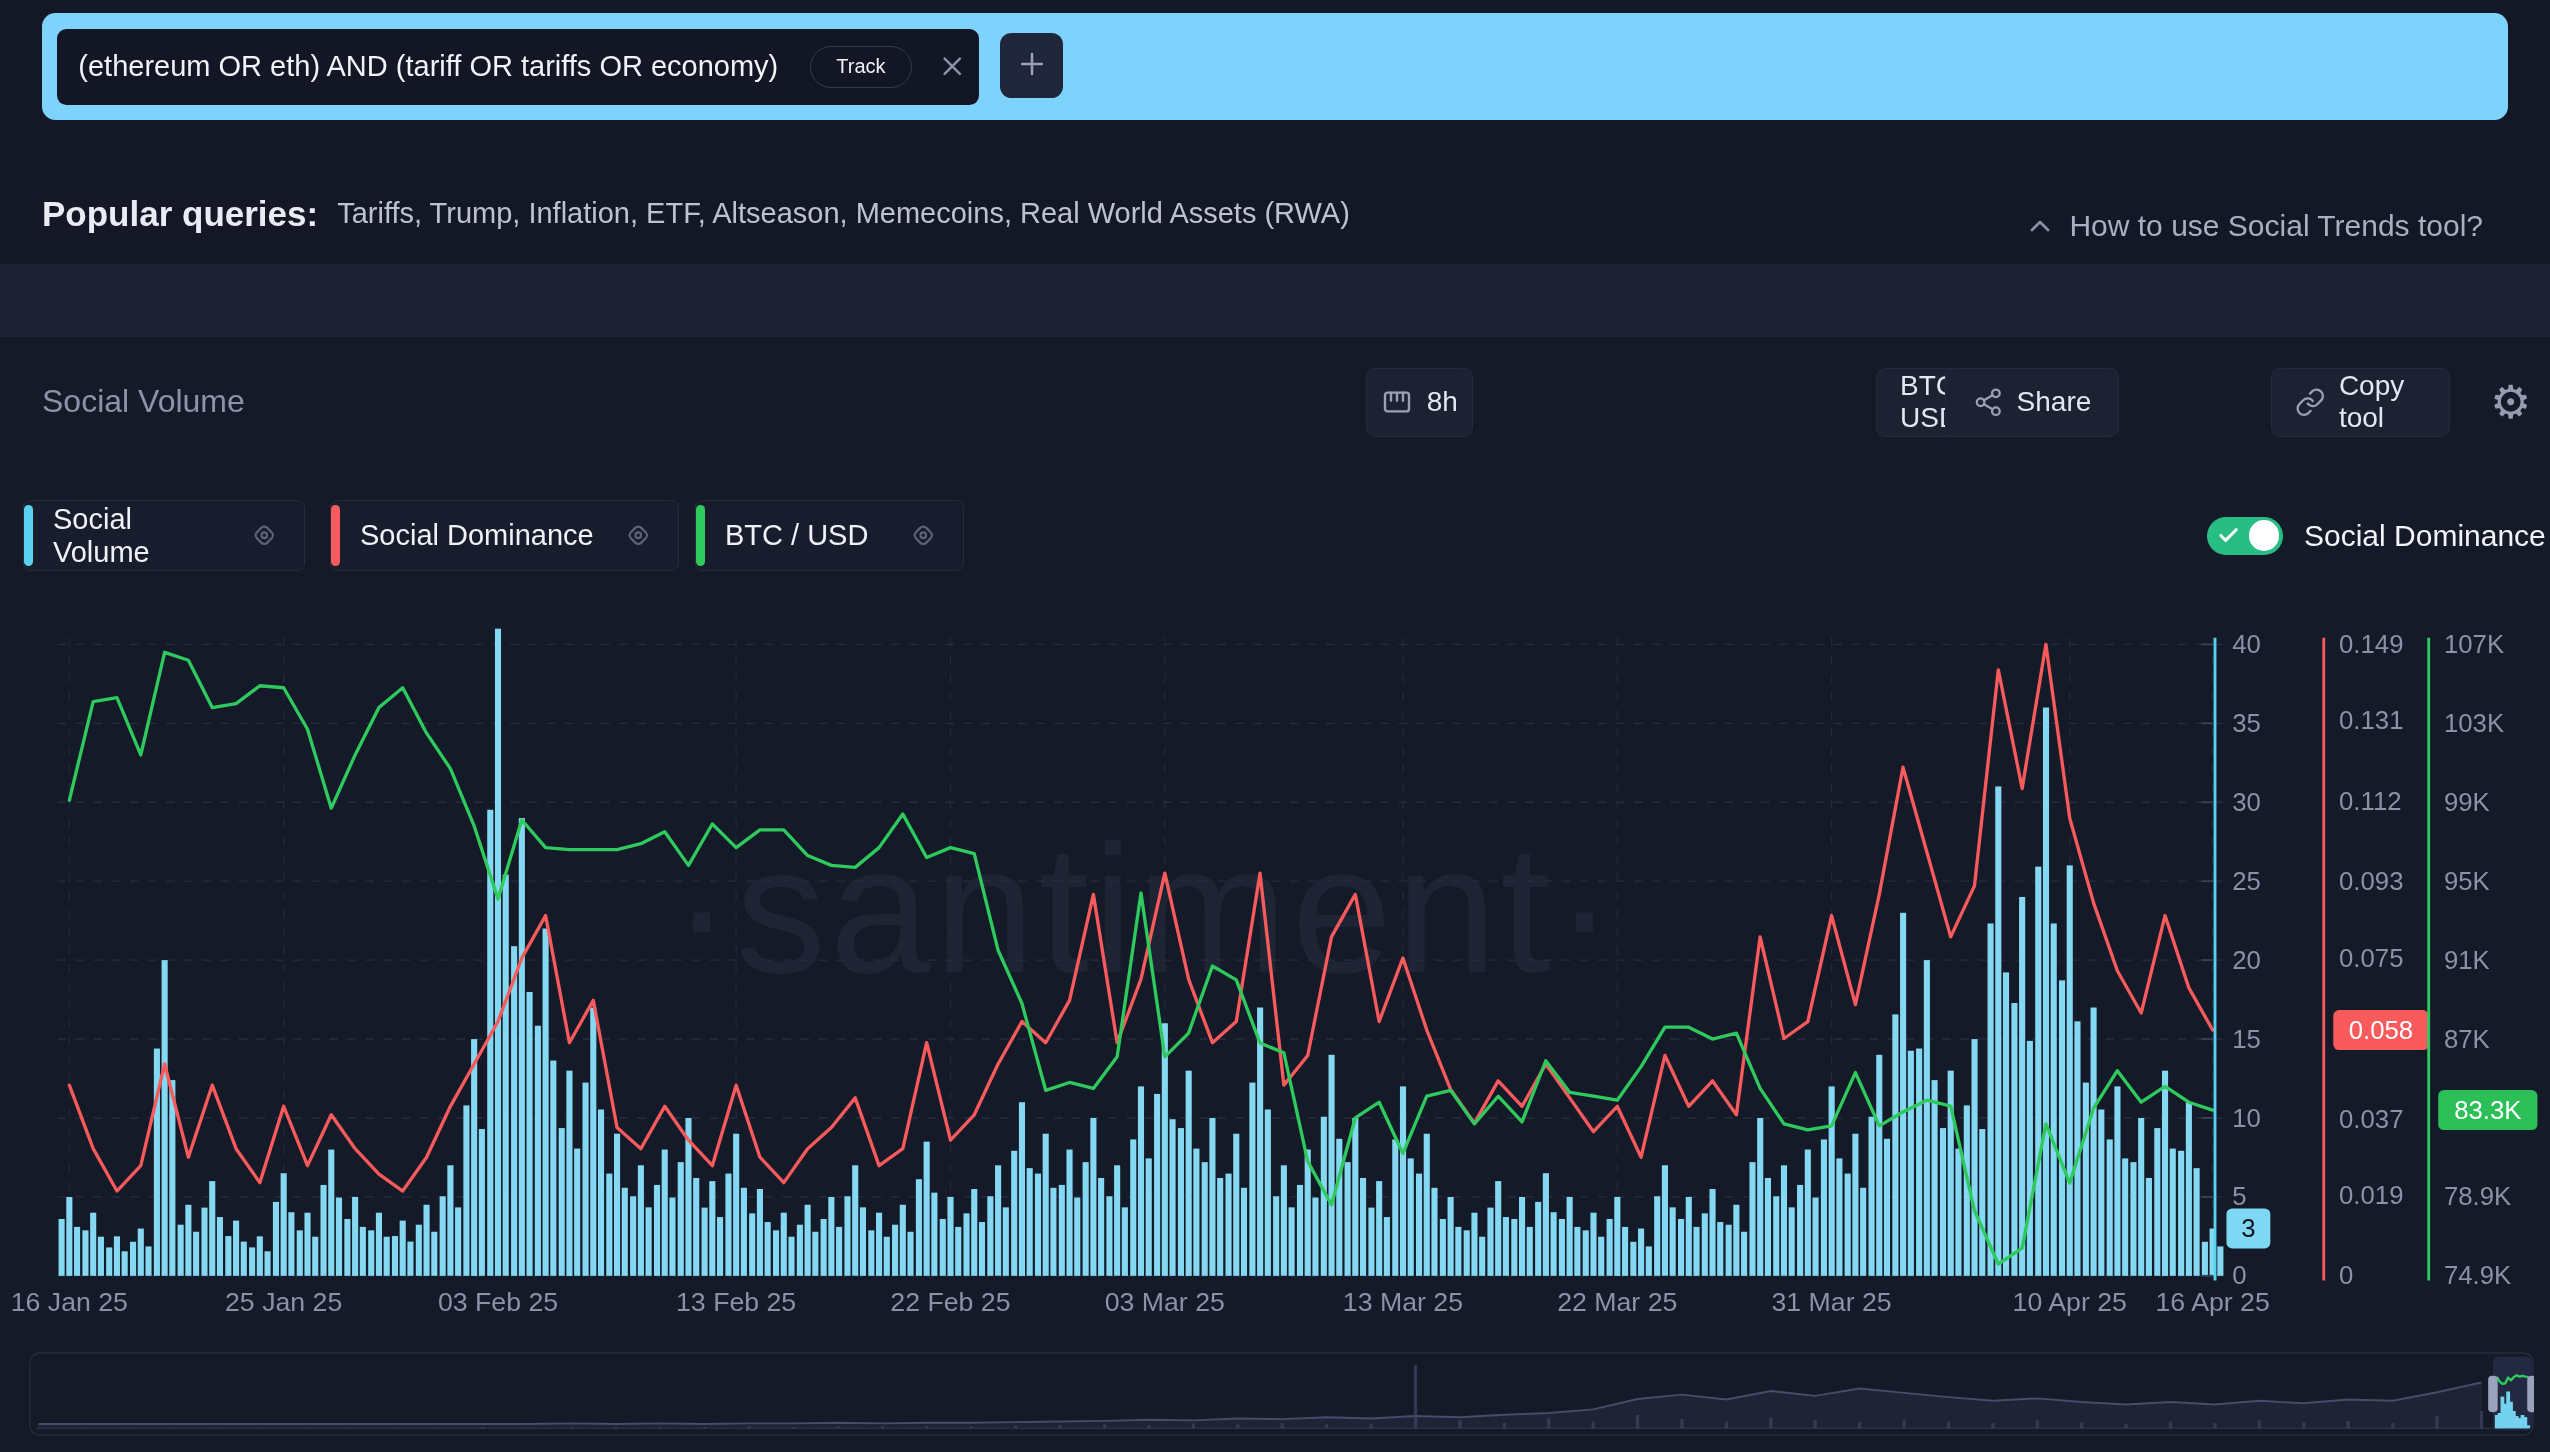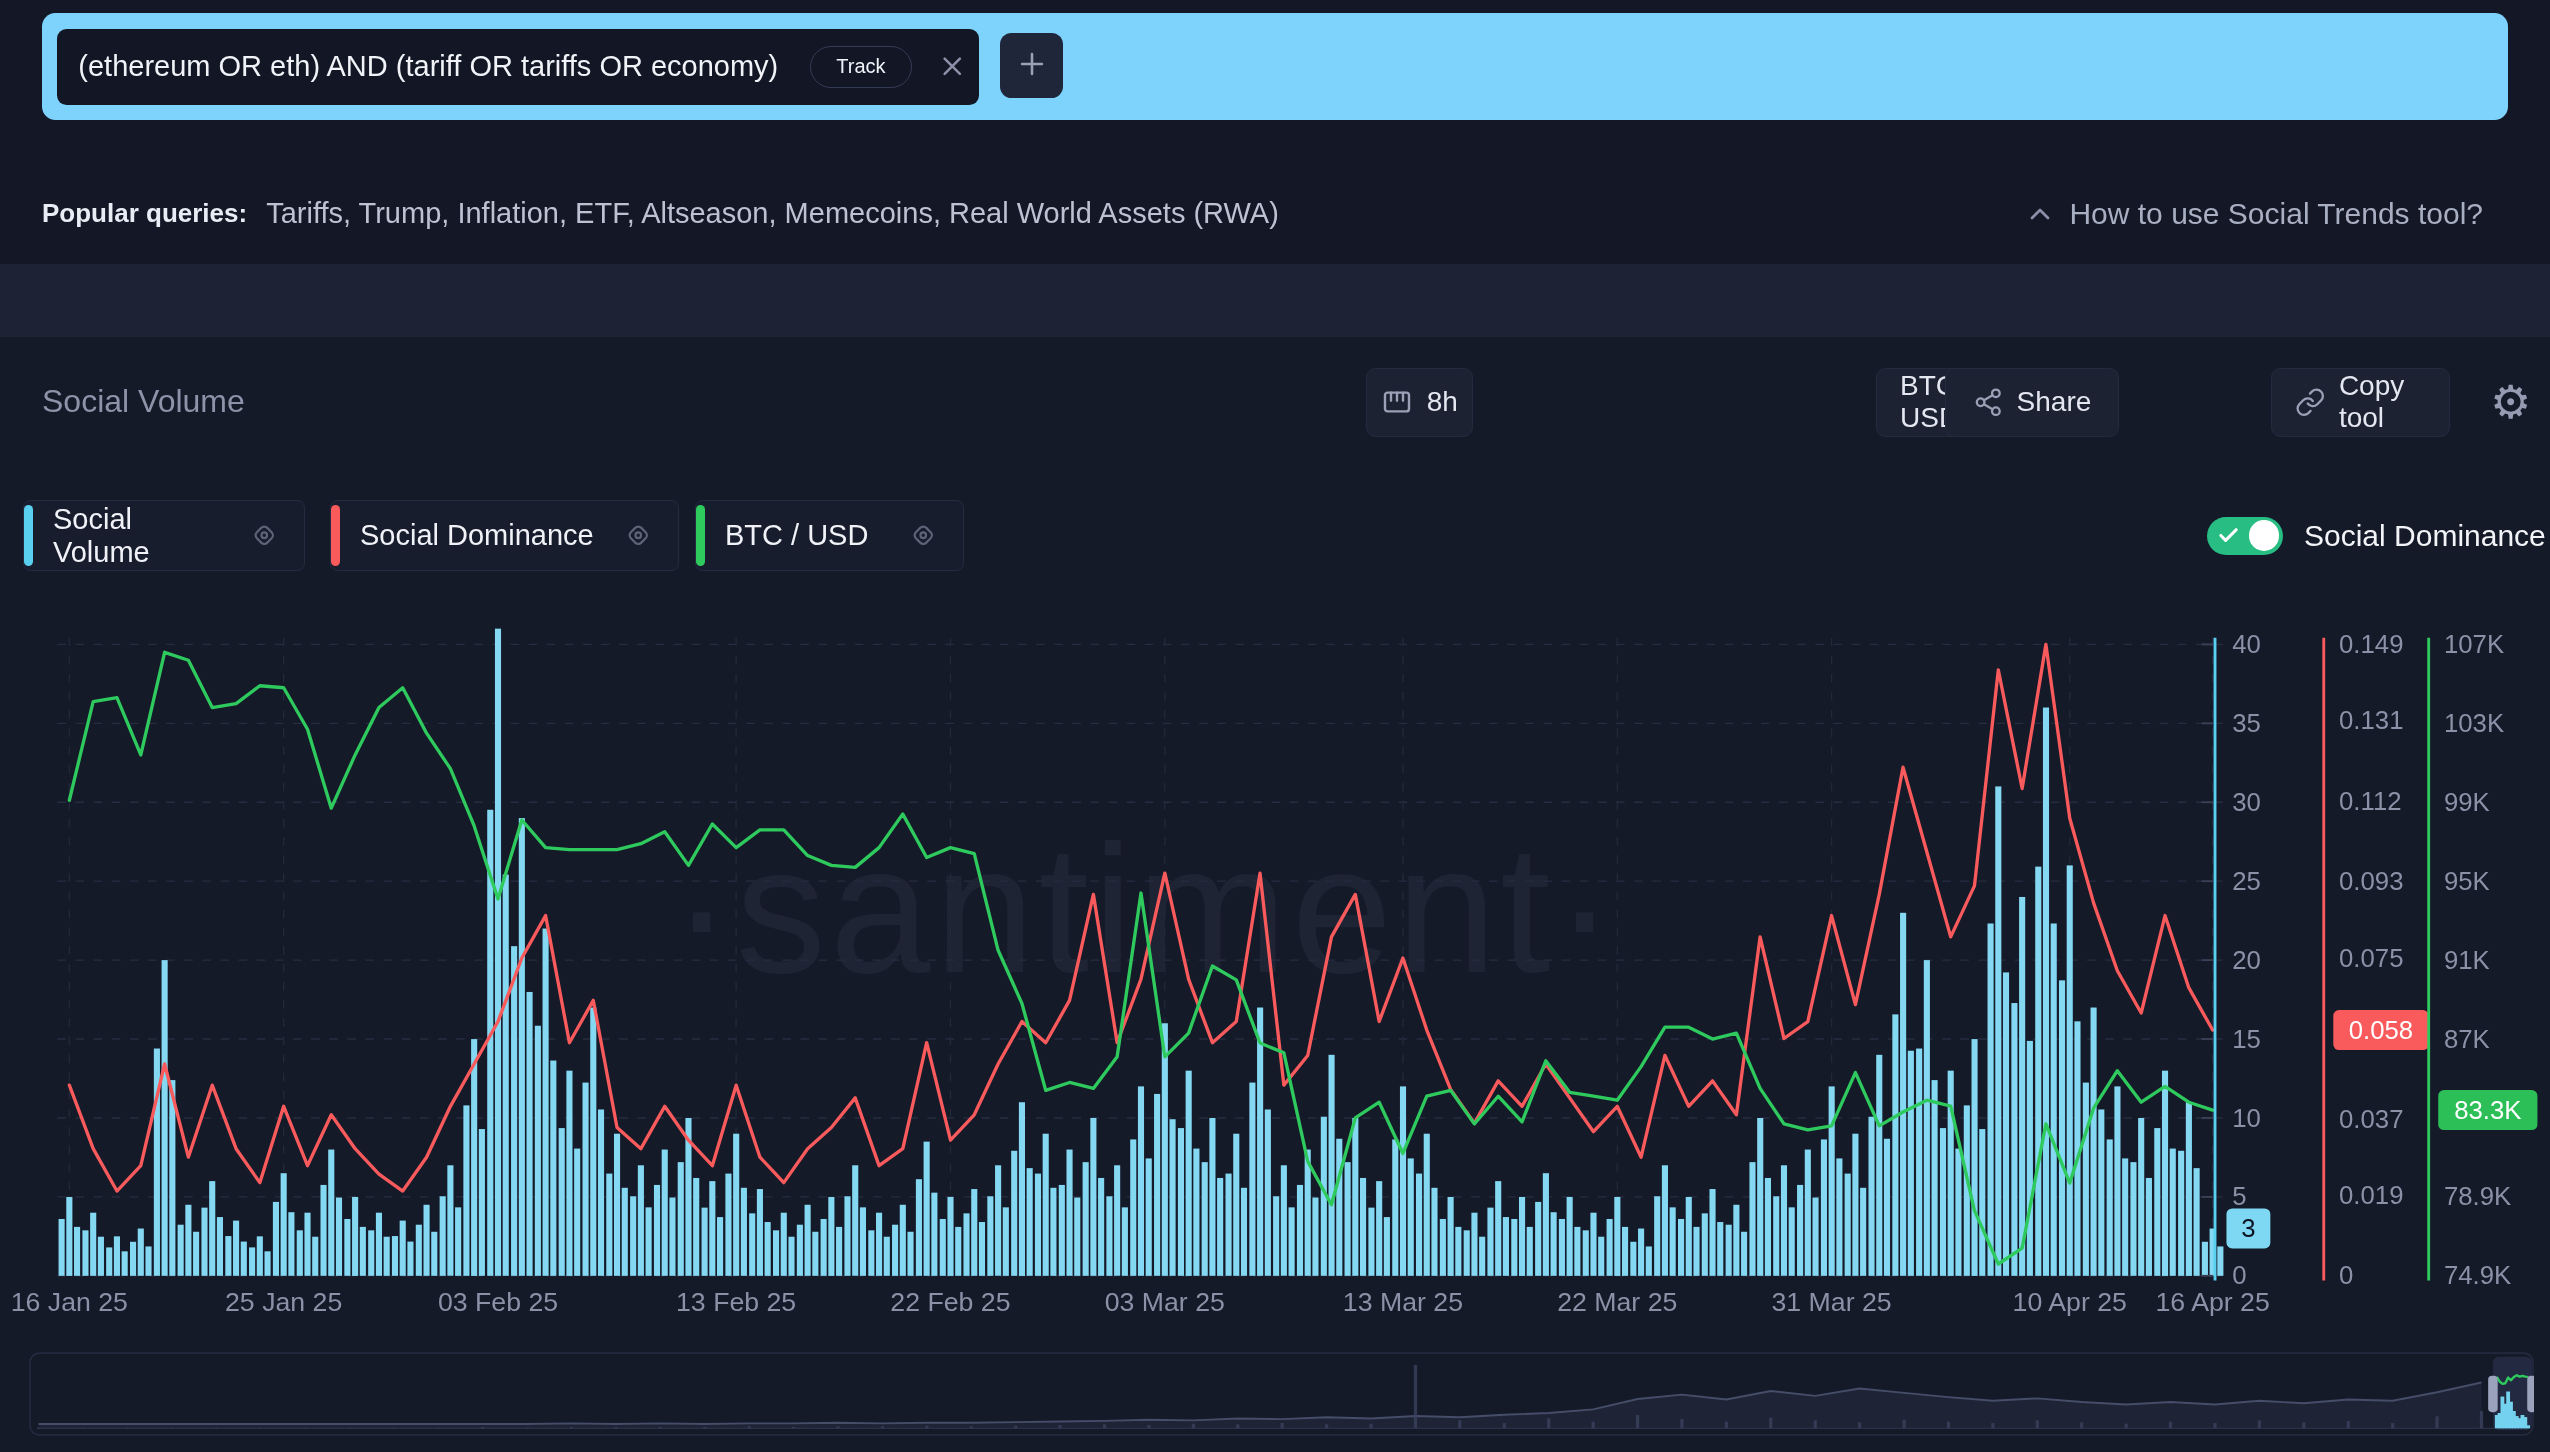--- a/index.html
+++ b/index.html
@@ -9,23 +9,23 @@
   
   .top-section { position:absolute; left:0; top:0; width:2550px; height:264px; background:#141826; }
   .search-container { position:absolute; left:42px; top:13.4px; width:2466px; height:107px; background:#7dd3fc; border-radius:13.4px; }
   .query-chip { position:absolute; left:15.3px; top:15.3px; width:922px; height:76px; background:#121625; border-radius:9.5px; display:flex; align-items:center; padding:0 21px; }
   .query-text { font-size:29px; color:#f1f3f8; white-space:nowrap; }
   .track-btn { margin-left:32px; border:1.9px solid #343b54; border-radius:25px; padding:8.6px 25px; font-size:20px; color:#f1f3f8; background:transparent; cursor:pointer; }
   .chip-close { margin-left:25px; width:38px; height:38px; display:flex; align-items:center; justify-content:center; color:#8b92a8; cursor:pointer; }
   .add-btn { position:absolute; left:958px; top:20px; width:63px; height:65px; background:#20263a; border-radius:11.4px; display:flex; align-items:center; justify-content:center; color:#9aa1b6; cursor:pointer; }
 
   .popular-row { position:absolute; left:42px; top:187px; width:2466px; height:53px; display:flex; align-items:center; }
-  .popular-label { font-size:26px; font-weight:bold; color:#e9ecf4; }
+  .popular-label { font-size:35px; font-weight:bold; color:#e9ecf4; }
   .popular-items { font-size:29px; color:#bcc2d2; margin-left:19px;text-align:center; }
-  .help-link { position:absolute; right:25px; top:0; height:53px; display:flex; align-items:center; gap:13.4px; color:#a9afc2; font-size:30px; cursor:pointer; }
+  .help-link { position:absolute; right:25px; top:12px; height:53px; display:flex; align-items:center; gap:13.4px; color:#a9afc2; font-size:30px; cursor:pointer; }
   .help-link .chev { color:#8a90a6; display:flex; }
 
   
   .band { position:absolute; left:0; top:264px; width:2550px; height:73px; background:#1d2234; }
 
   
   .chart-section { position:absolute; left:0; top:337px; width:2550px; height:1115px; background:#151a29; }
 
   .title-row { position:absolute; left:0; top:30.5px; width:2550px; height:69px; }
   .section-title { position:absolute; left:42px; top:15.3px; font-size:32px; color:#8d93a8; }

